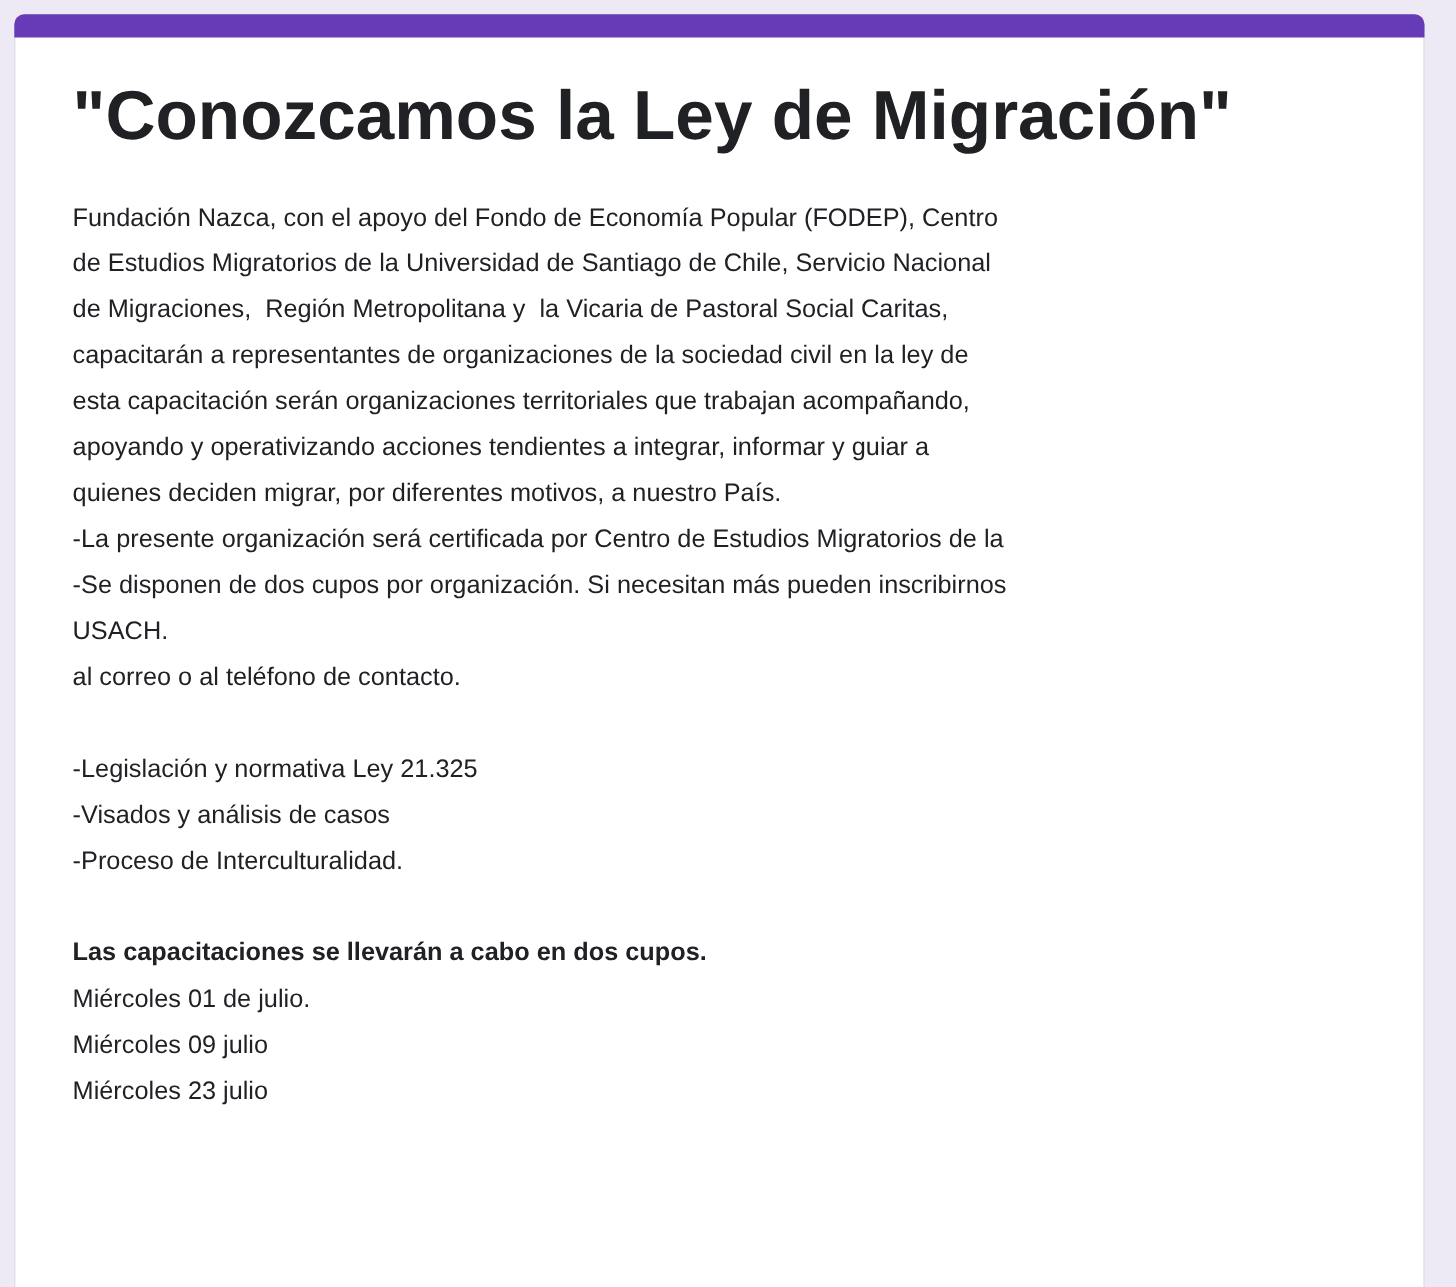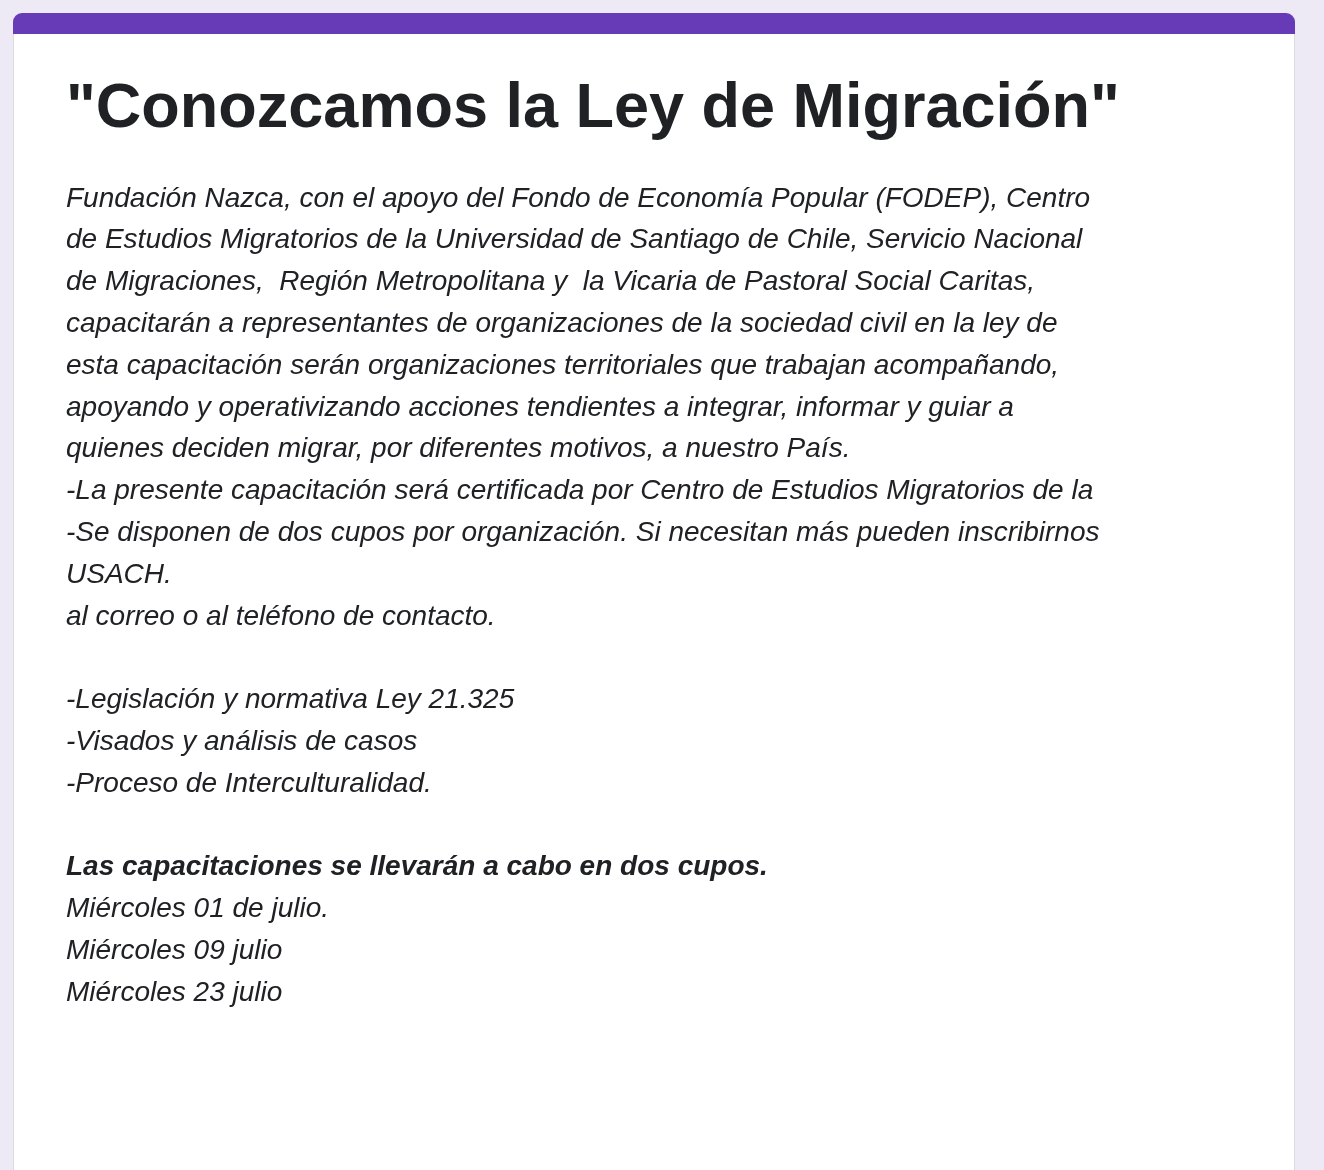--- a/index.html
+++ b/index.html
@@ -39,24 +39,23 @@
   }
   .form-title{
     margin:0 0 33px 0;
     font-size:63px;
     line-height:1.2;
     font-weight:700;
     color:var(--text);
     white-space:pre;
   }
   .description{
-    font-size:28px;
+    font-size:23px;
     line-height:41.8px;
     color:var(--text);
-    font-style:italic;
   }
   .line{
     white-space:pre;
     min-height:41.8px;
   }
   .line.bold{font-weight:700;}
 </style>
 </head>
 <body>
 
@@ -66,21 +65,21 @@
     <div class="card-content">
       <h1 class="form-title">"Conozcamos la Ley de Migración"</h1>
       <div class="description">
           <div class="line">Fundación Nazca, con el apoyo del Fondo de Economía Popular (FODEP), Centro</div>
           <div class="line">de Estudios Migratorios de la Universidad de Santiago de Chile, Servicio Nacional</div>
           <div class="line">de Migraciones,  Región Metropolitana y  la Vicaria de Pastoral Social Caritas,</div>
           <div class="line">capacitarán a representantes de organizaciones de la sociedad civil en la ley de</div>
           <div class="line">esta capacitación serán organizaciones territoriales que trabajan acompañando,</div>
           <div class="line">apoyando y operativizando acciones tendientes a integrar, informar y guiar a</div>
           <div class="line">quienes deciden migrar, por diferentes motivos, a nuestro País.</div>
-          <div class="line">-La presente capacitación será certificada por Centro de Estudios Migratorios de la</div>
+          <div class="line">-La presente organización será certificada por Centro de Estudios Migratorios de la</div>
           <div class="line">-Se disponen de dos cupos por organización. Si necesitan más pueden inscribirnos</div>
           <div class="line">USACH.</div>
           <div class="line">al correo o al teléfono de contacto.</div>
           <div class="line">&nbsp;</div>
           <div class="line">-Legislación y normativa Ley 21.325</div>
           <div class="line">-Visados y análisis de casos</div>
           <div class="line">-Proceso de Interculturalidad.</div>
           <div class="line">&nbsp;</div>
           <div class="line bold">Las capacitaciones se llevarán a cabo en dos cupos.</div>
           <div class="line">Miércoles 01 de julio.</div>

